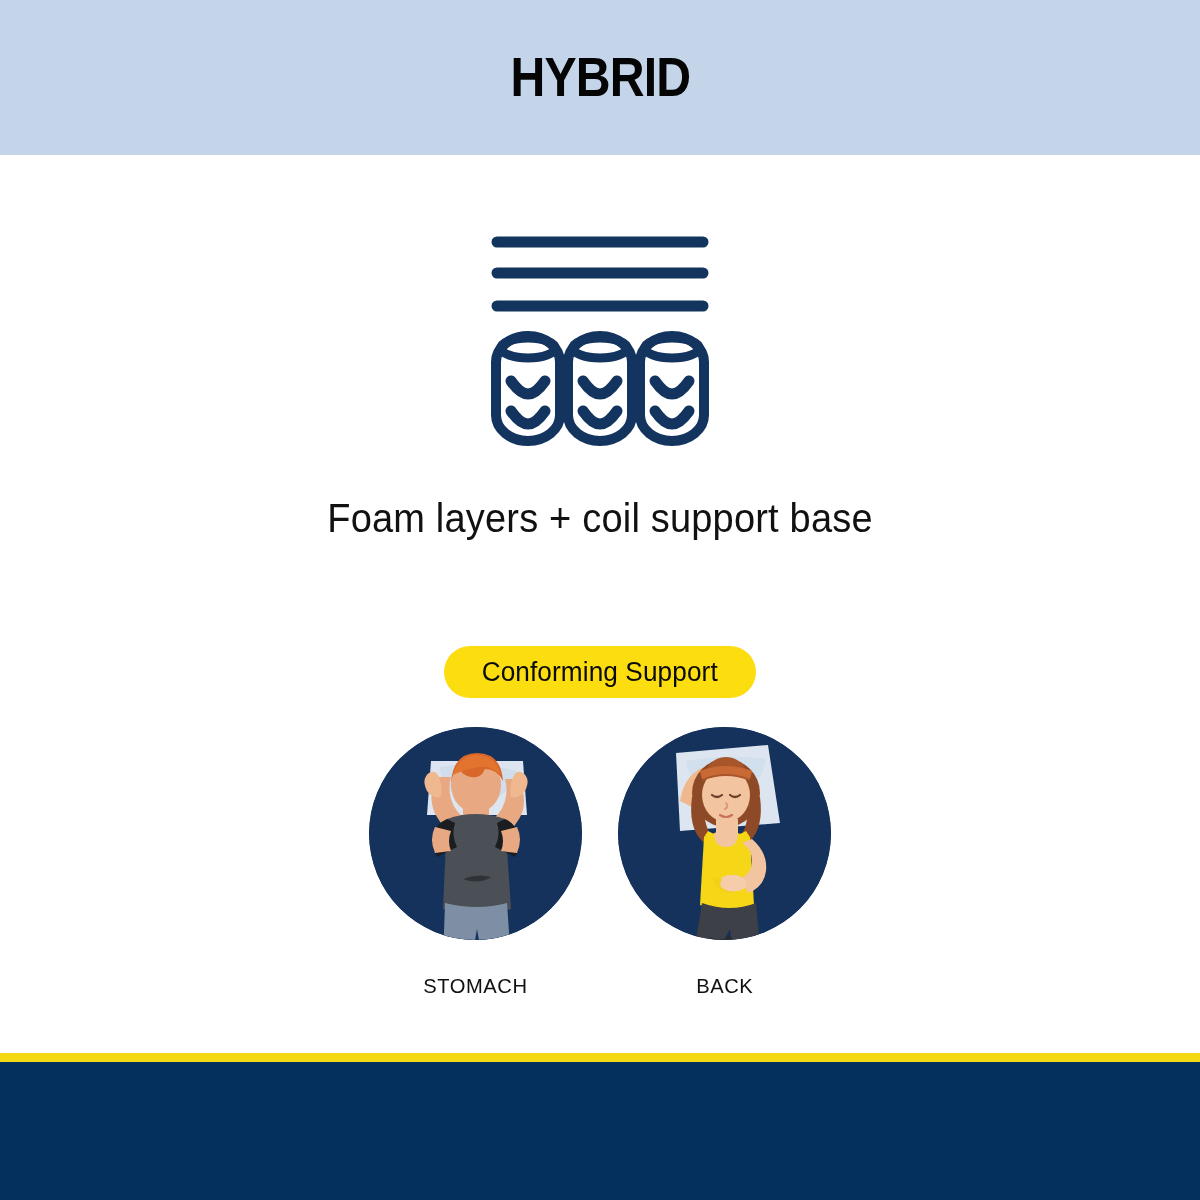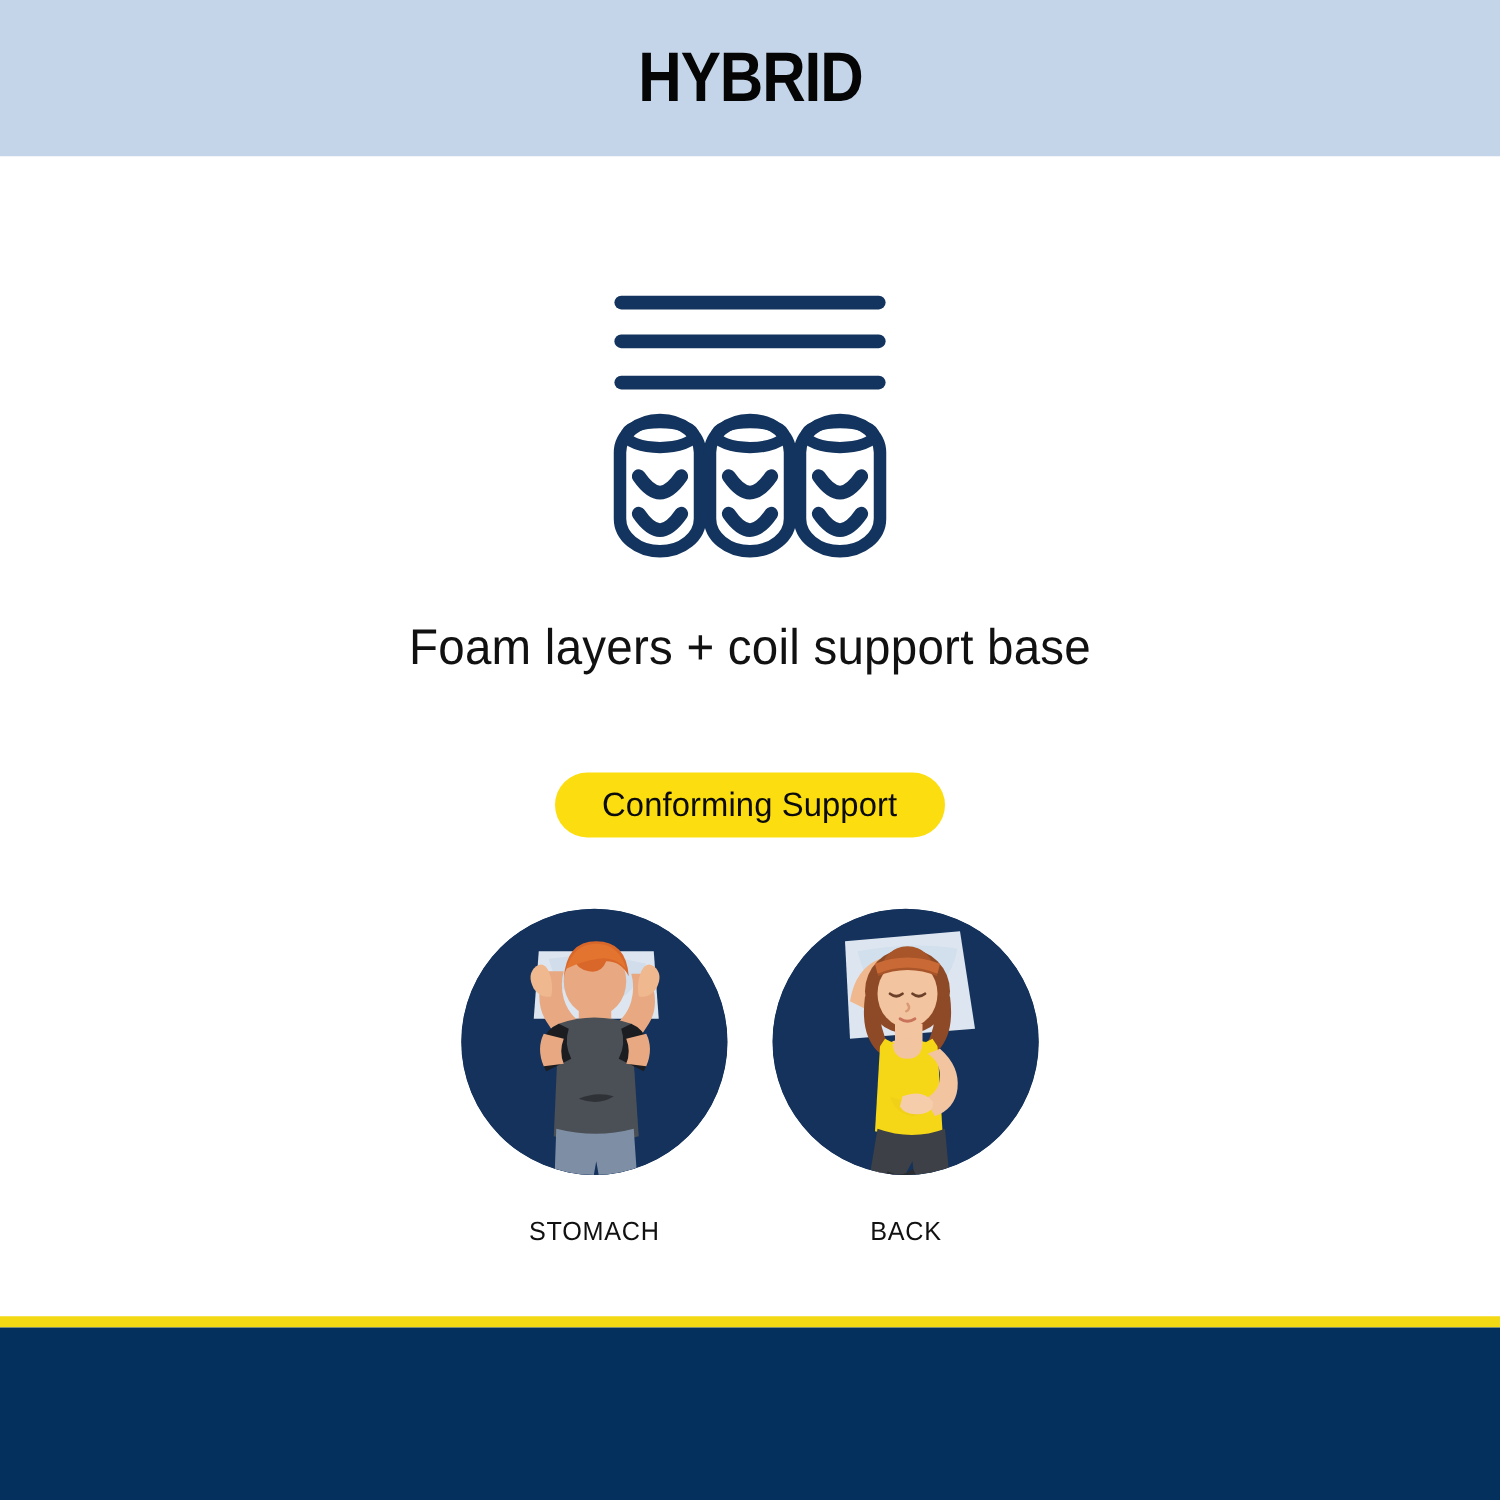--- a/index.html
+++ b/index.html
@@ -7,21 +7,21 @@
     width:1200px;height:1200px;
     background:#ffffff;
     font-family:"Liberation Sans", sans-serif;
     overflow:hidden;
     position:relative;
   }
   .page{position:relative;width:1200px;height:1200px;background:#fff;}
 
   
   .header{
-    position:absolute;left:0;top:0;width:1200px;height:125px;
+    position:absolute;left:0;top:0;width:1200px;height:155px;
     background:#c5d5e9;
     display:flex;align-items:center;justify-content:center;
   }
   .header-title{
     font-family:"Liberation Sans", sans-serif;
     font-weight:700;
     font-size:56px;
     letter-spacing:-1px;
     color:#050505;
     transform:scaleX(0.86);
@@ -54,20 +54,21 @@
     display:flex;flex-direction:row;align-items:center;justify-content:center;
     gap:21px;
   }
   .pill{
     background:#fbdd10;
     border-radius:26px;
     height:52px;
     display:flex;align-items:center;justify-content:center;
     padding:0 34px;
     box-sizing:border-box;
+    margin-top:28px;
   }
   .pill-label{
     font-family:"Liberation Sans", sans-serif;
     font-size:27px;
     font-weight:400;
     color:#0b0b0b;
     white-space:nowrap;
     letter-spacing:0.1px;
     transform:scaleX(0.97);
   }

